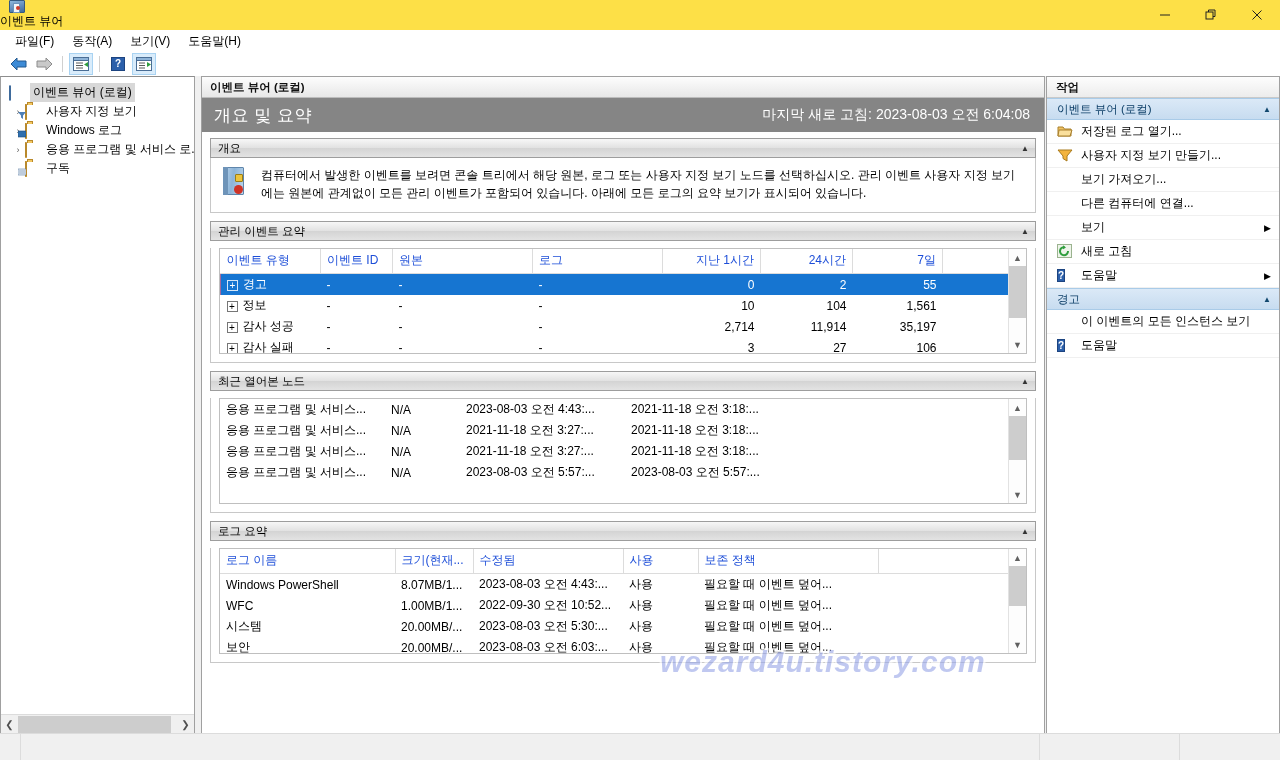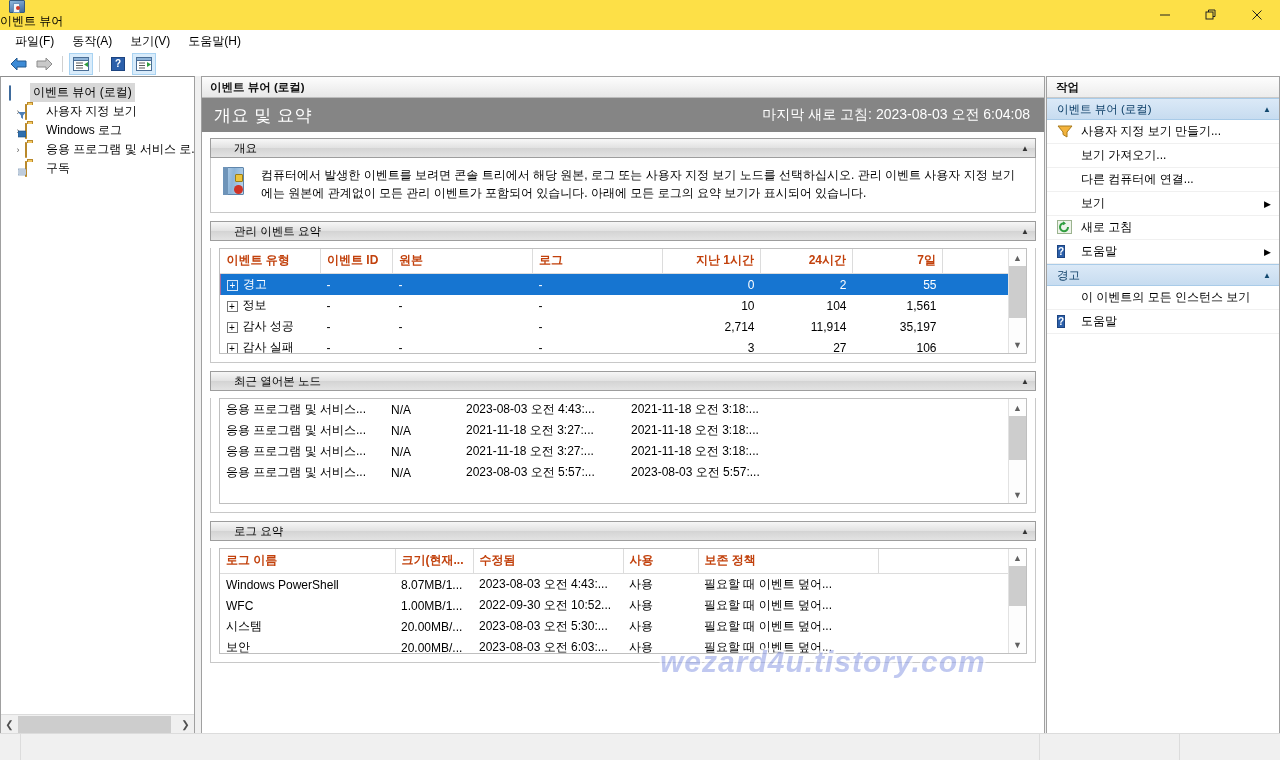--- a/index.html
+++ b/index.html
@@ -66,40 +66,40 @@
   .center-pane{flex:1;background:#fff;border:1px solid #a0a0a0;box-sizing:border-box;display:flex;flex-direction:column;overflow:hidden;position:relative;}
   .cp-header{height:20px;background:linear-gradient(#fdfdfd,#e7e7e7);border-bottom:1px solid #bcbcbc;display:flex;align-items:center;padding-left:8px;font-size:11.5px;color:#111;font-weight:bold;}
   .cp-banner{height:34px;background:#858585;display:flex;align-items:center;justify-content:space-between;padding:0 14px 0 12px;color:#fff;}
   .cp-banner .bt{font-size:17px;letter-spacing:.5px;}
   .cp-banner .br{font-size:14px;}
   .cp-body{flex:1;overflow:hidden;background:#fff;padding:6px 8px 0 8px;box-sizing:border-box;}
 
   
   .sect{margin-bottom:8px;}
   .sect-head{height:20px;background:linear-gradient(#f7f7f7 0%,#e2e2e2 48%,#d4d4d4 52%,#e3e3e3 100%);
-    border:1px solid #9d9d9d;display:flex;align-items:center;justify-content:space-between;padding:0 6px 0 23px;box-sizing:border-box;}
+    border:1px solid #9d9d9d;display:flex;align-items:center;justify-content:space-between;padding:0 6px 0 7px;box-sizing:border-box;}
   .sect-head .st{font-size:11.5px;color:#000;}
   .sect-head .caret{font-size:8px;color:#333;}
   .sect-body{border:1px solid #c8c8c8;border-top:none;background:#fff;}
 
   .overview-row{display:flex;align-items:flex-start;padding:8px 10px 10px 10px;}
   .ov-icon{width:28px;height:32px;flex:0 0 28px;margin-right:12px;position:relative;}
   .ov-book{position:absolute;left:2px;top:1px;width:21px;height:28px;
     background:linear-gradient(100deg,#b9d3ea 0%,#8cb4d8 45%,#bcd6ec 100%);
     border:1px solid #5f86ac;border-radius:1px;box-sizing:border-box;}
   .ov-book:before{content:"";position:absolute;left:-1px;top:-1px;width:5px;height:28px;background:#6e94b9;}
   .ov-shadow{position:absolute;left:6px;top:6px;width:21px;height:28px;background:#8d8d8d;z-index:-1;}
   .ov-lock{position:absolute;left:11px;top:6px;width:8px;height:8px;background:#ecc43c;border:1px solid #9a7d16;border-radius:1px;box-sizing:border-box;}
   .ov-err{position:absolute;left:10px;top:17px;width:9px;height:9px;background:#cf3327;border-radius:50%;}
   .ov-text{font-size:12px;line-height:18px;color:#000;max-width:760px;}
 
   
   .grid-wrap{position:relative;margin:7px 8px 8px 8px;border:1px solid #bfbfbf;background:#fff;overflow:hidden;}
   table.grid{border-collapse:collapse;width:100%;table-layout:fixed;}
-  table.grid th{font-weight:bold;font-size:12px;color:#c2410c;text-align:left;padding:3px 6px 4px 6px;
+  table.grid th{font-weight:normal;font-size:12px;color:#1d4ed8;text-align:left;padding:3px 6px 4px 6px;
     border-right:1px solid #dcdcdc;border-bottom:1px solid #dcdcdc;background:#fff;white-space:nowrap;overflow:hidden;}
   table.grid td{font-size:12px;color:#000;padding:2px 6px;white-space:nowrap;overflow:hidden;text-overflow:clip;}
   table.grid th.num, table.grid td.num{text-align:right;}
   tr.sel td{background:#1675d1;color:#fff;}
   tr.sel td:first-child{border-left:1px solid #a36a9e;}
   .expander{display:inline-block;width:11px;height:11px;border:1px solid #767676;line-height:9px;text-align:center;font-size:10px;margin-right:5px;
     vertical-align:-1px;background:#fff;color:#000;box-sizing:border-box;}
   tr.sel .expander{background:#1675d1;border-color:#d5e6f7;color:#fff;}
 
   
@@ -505,20 +505,30 @@
     </div>
 
     <div class="action-pane">
       <div class="ap-title">작업</div>
 
       <div class="ap-group">
         <span class="gt">이벤트 뷰어 (로컬)</span>
         <span class="gc">▲</span>
       </div>
 
+      <div class="ap-item">
+        <span class="ai">
+          <svg width="16" height="14" viewBox="0 0 16 14">
+              <path d="M1 3 L6 3 L7.5 5 L14 5 L14 12 L1 12 Z" fill="#f0c264" stroke="#a9802c"></path>
+              <path d="M2 6 L15 6 L13 12 L1 12 Z" fill="#fadf9c" stroke="#a9802c"></path>
+            </svg>
+        </span>
+        <span class="al">저장된 로그 열기...</span>
+        <span class="sub"></span>
+      </div>
 
       <div class="ap-item">
         <span class="ai">
           <svg width="16" height="14" viewBox="0 0 16 14">
               <path d="M1 2 L15 2 L10 8 L10 13 L6 10.5 L6 8 Z" fill="#f3b33c" stroke="#a87a1d"></path>
             </svg>
         </span>
         <span class="al">사용자 지정 보기 만들기...</span>
         <span class="sub"></span>
       </div>

